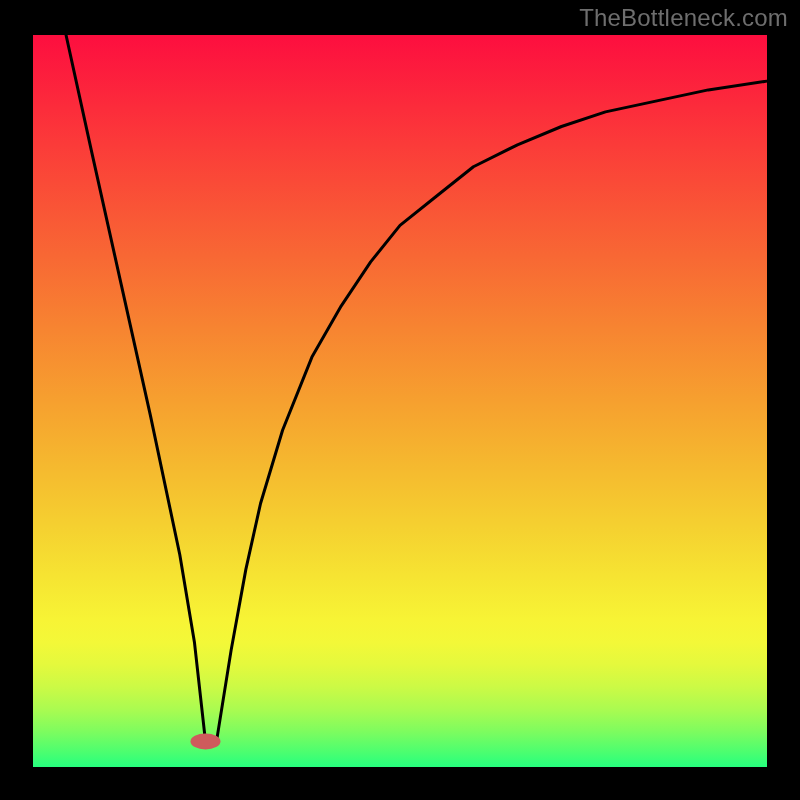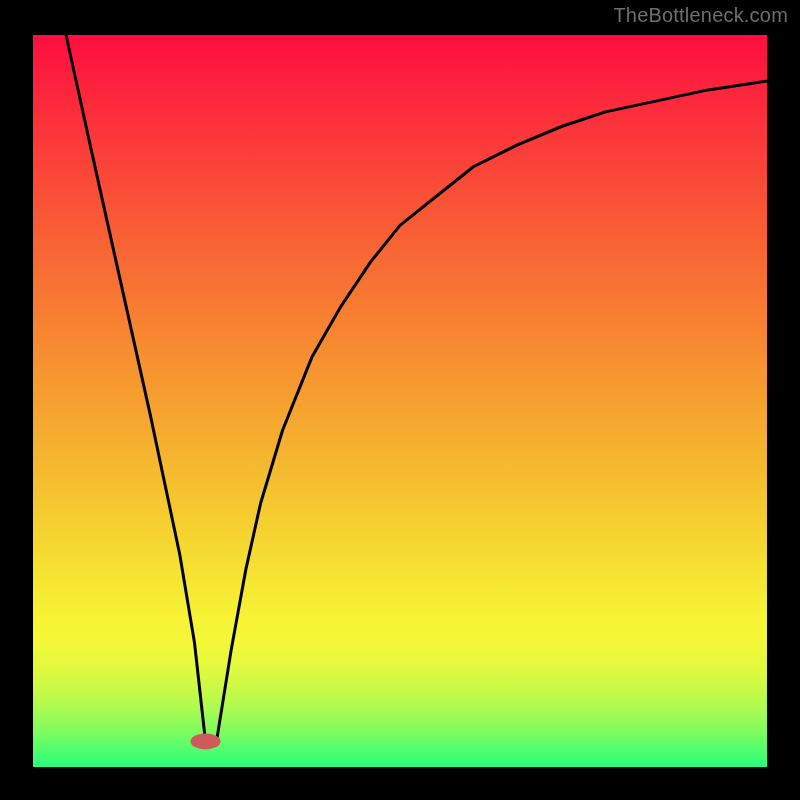--- a/index.html
+++ b/index.html
@@ -15,21 +15,21 @@
     position: relative;
     width: 800px;
     height: 800px;
     background: #000;
   }
   .watermark {
     position: absolute;
     top: 4px;
     right: 12px;
     color: #6e6e6e;
-    font-size: 20px;
+    font-size: 24px;
     font-weight: 500;
     letter-spacing: 0.2px;
     user-select: none;
   }
   svg {
     position: absolute;
     top: 0;
     left: 0;
   }
 </style>

